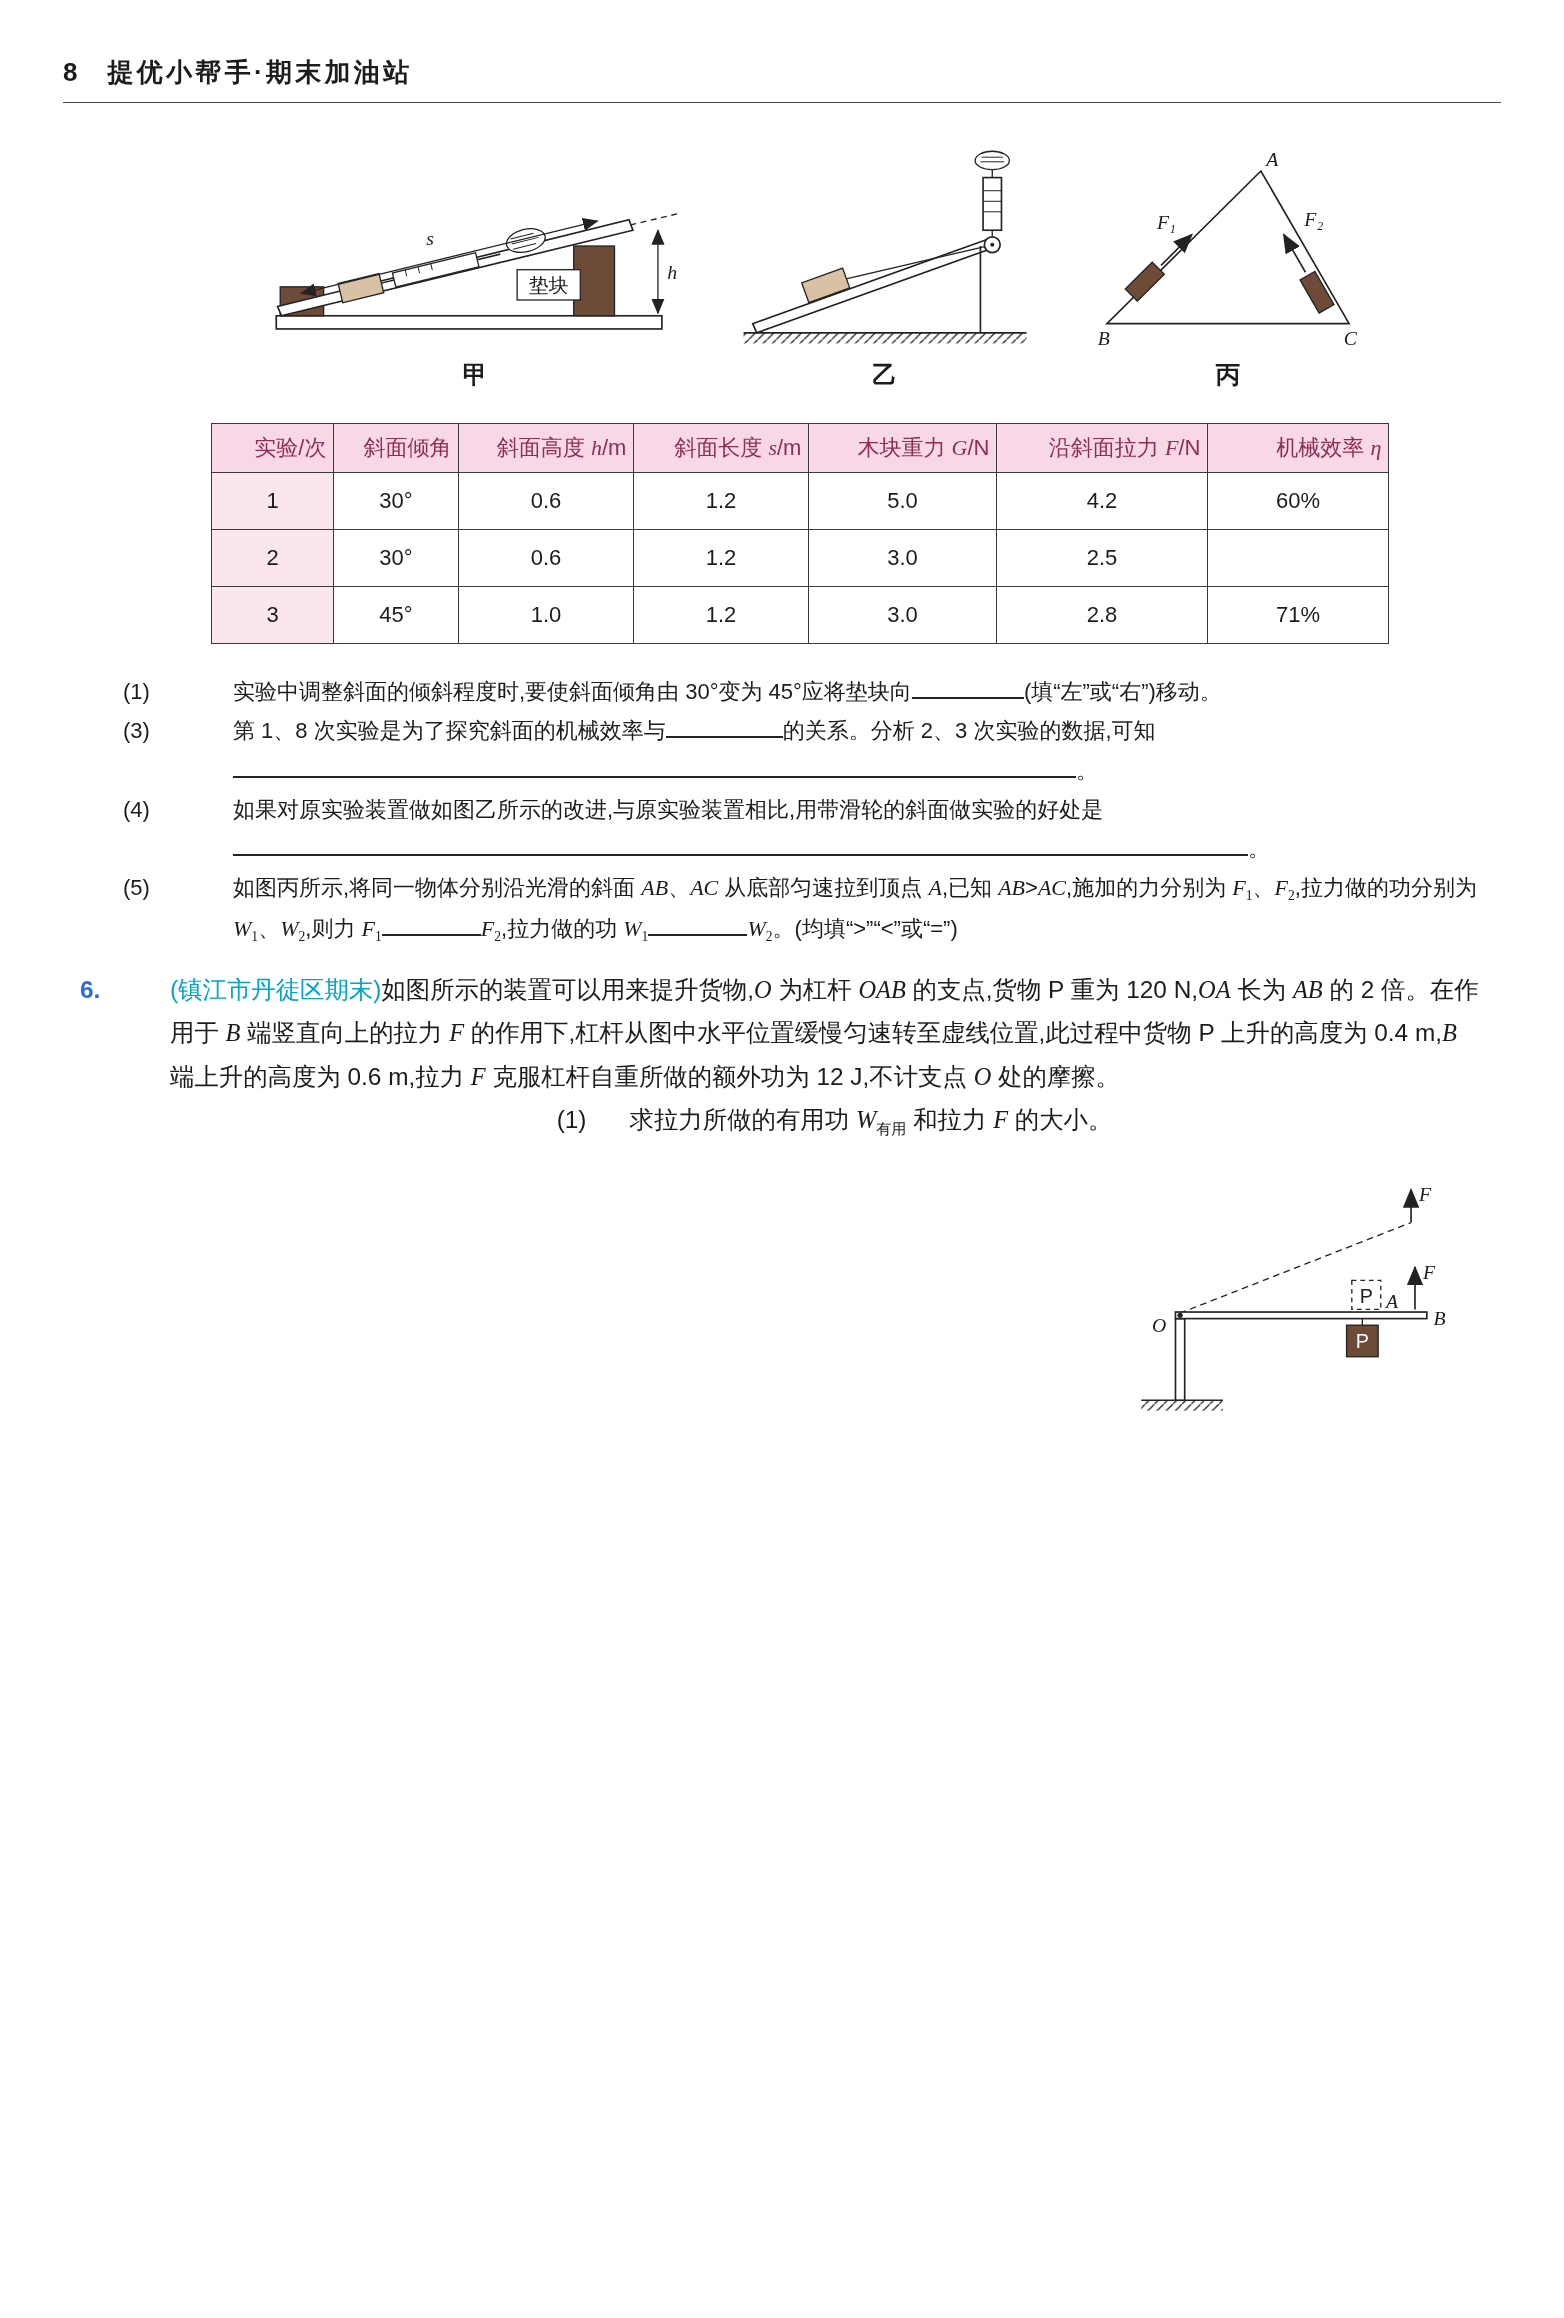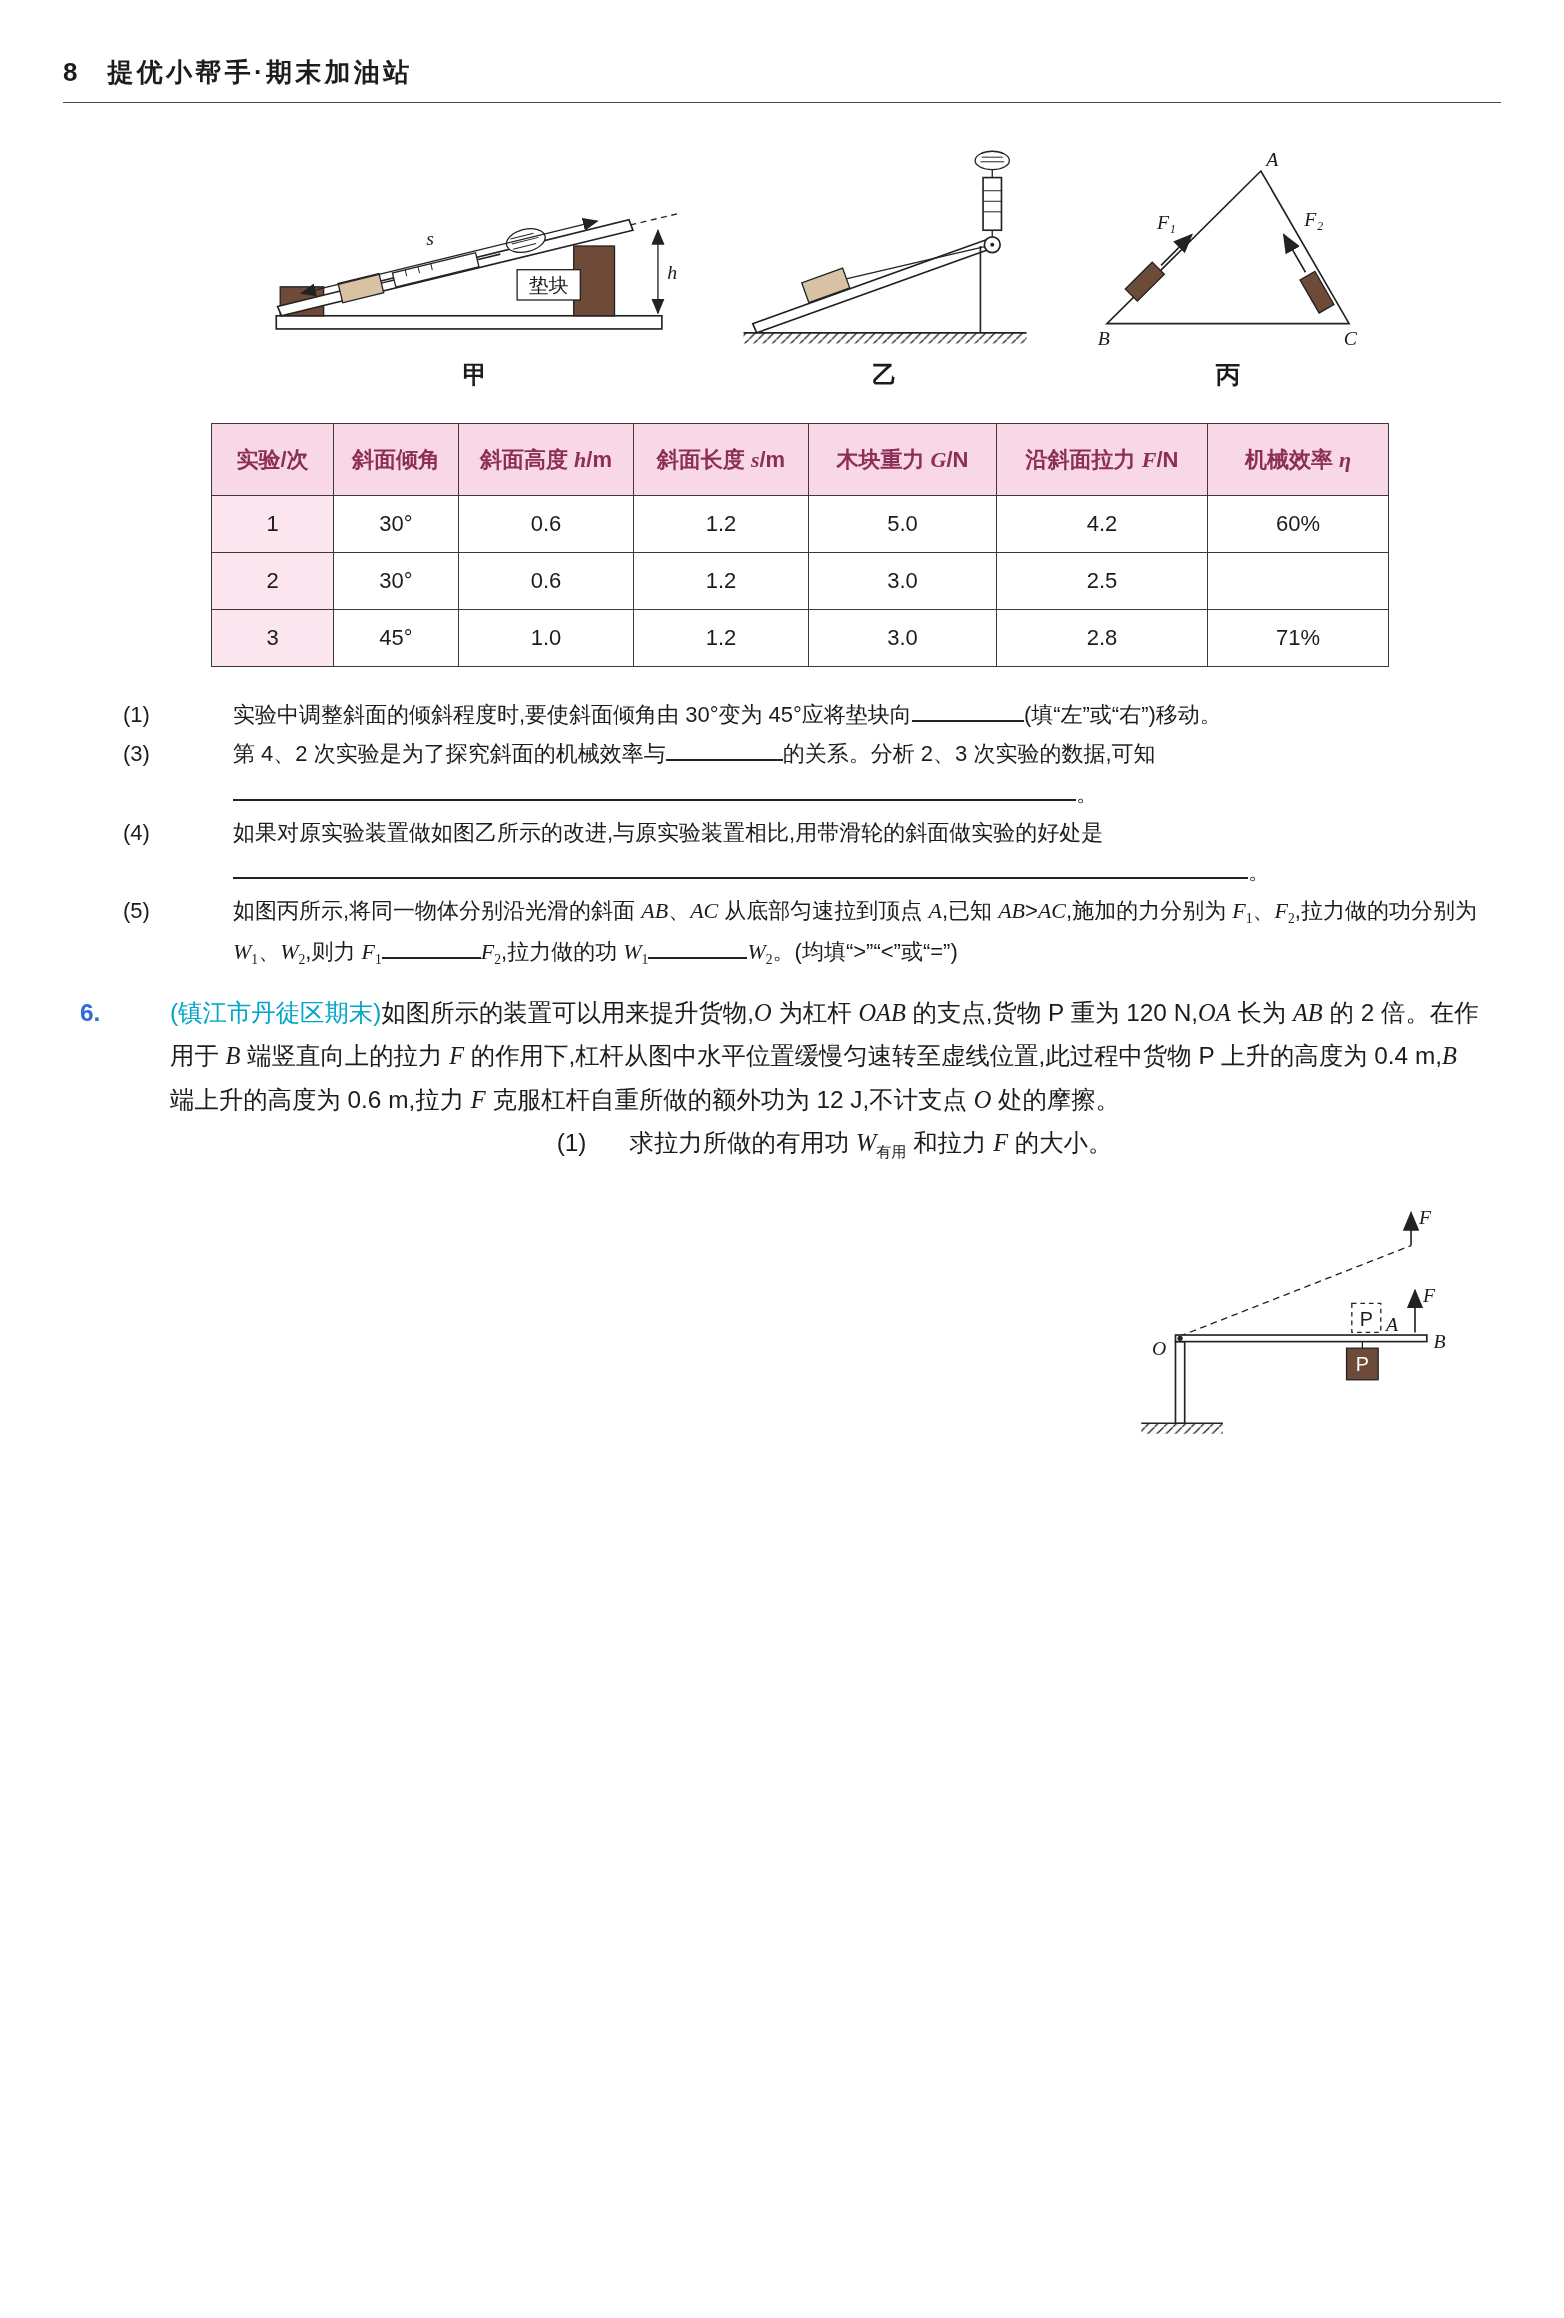--- a/index.html
+++ b/index.html
@@ -14,21 +14,21 @@
   .page-title { letter-spacing:3.3px; }
   .header-rule { border:none; border-top:1.3px solid #4a4a4a; margin:12px 63px 0 63px; }
   .intro { font-size:24.4px; margin:34px 63px 0 157px; }
 
   .figure-row { display:flex; justify-content:space-between; align-items:flex-end; margin:43px 191px 0 264px; }
   .fig { text-align:center; }
   .fig figcaption { font-size:24.4px; font-weight:bold; margin-top:9.2px; }
 
   .data-table { border-collapse:collapse; margin:32px 0 25px 211px; font-size:22px; table-layout:fixed; }
   .data-table th, .data-table td { border:1.3px solid #3a3a3a; text-align:center; vertical-align:middle; padding:0 6.6px; }
-  .data-table th { background:var(--table-header-bg,#f8d8e6); color:var(--table-header-fg,#8c2e55); font-weight:700; height:72px; }
+  .data-table th { background:var(--table-header-bg,#f8d8e6); color:var(--table-header-fg,#8c2e55); font-weight:400; height:49px;text-align:right; }
   .data-table td { height:57px; }
   .data-table td.first-col { background:var(--table-first-col-bg,#fbe6f0); }
 
   .questions { margin-top:28px; font-size:22px; line-height:1.78; }
   .question { margin-left:178px; margin-right:78px; padding-left:55px; text-indent:-55px; }
   .q-num { display:inline-block; width:55px; }
 
   .blank { display:inline-block; border-bottom:2px solid #222; height:1.05em; vertical-align:baseline; }
   .var { font-family:"Liberation Serif","DejaVu Serif",serif; font-style:italic; }
   sub.sub { font-family:"Liberation Serif","DejaVu Serif",serif; font-style:normal; font-size:0.62em; }
@@ -206,21 +206,21 @@
           <td>71%</td>
         </tr>
       </tbody>
   </table>
 
   <div class="questions">
     <div class="question">
       <span class="q-num">(1)</span><span class="q-body"><span>实验中调整斜面的倾斜程度时,要使斜面倾角由 30°变为 45°应将垫块向</span><span class="blank" style="width: 112px;"></span><span>(填“左”或“右”)移动。</span></span>
     </div>
     <div class="question">
-      <span class="q-num">(3)</span><span class="q-body"><span>第 4、2 次实验是为了探究斜面的机械效率与</span><span class="blank" style="width: 117px;"></span><span>的关系。分析 2、3 次实验的数据,可知</span><span class="blank" style="width: 843px;"></span><span>。</span></span>
+      <span class="q-num">(3)</span><span class="q-body"><span>第 1、8 次实验是为了探究斜面的机械效率与</span><span class="blank" style="width: 117px;"></span><span>的关系。分析 2、3 次实验的数据,可知</span><span class="blank" style="width: 843px;"></span><span>。</span></span>
     </div>
     <div class="question">
       <span class="q-num">(4)</span><span class="q-body"><span>如果对原实验装置做如图乙所示的改进,与原实验装置相比,用带滑轮的斜面做实验的好处是</span><span class="blank" style="width: 1015px;"></span><span>。</span></span>
     </div>
     <div class="question">
       <span class="q-num">(5)</span><span class="q-body"><span>如图丙所示,将同一物体分别沿光滑的斜面 </span><span class="var">AB</span><span>、</span><span class="var">AC</span><span> 从底部匀速拉到顶点 </span><span class="var">A</span><span>,已知 </span><span class="var">AB</span><span>&gt;</span><span class="var">AC</span><span>,施加的力分别为 </span><span class="var">F</span><sub class="sub">1</sub><span>、</span><span class="var">F</span><sub class="sub">2</sub><span>,拉力做的功分别为 </span><span class="var">W</span><sub class="sub">1</sub><span>、</span><span class="var">W</span><sub class="sub">2</sub><span>,则力 </span><span class="var">F</span><sub class="sub">1</sub><span class="blank" style="width: 99px;"></span><span class="var">F</span><sub class="sub">2</sub><span>,拉力做的功 </span><span class="var">W</span><sub class="sub">1</sub><span class="blank" style="width: 99px;"></span><span class="var">W</span><sub class="sub">2</sub><span>。(均填“&gt;”“&lt;”或“=”)</span></span>
     </div>
   </div>
 
   <div class="problem6">

